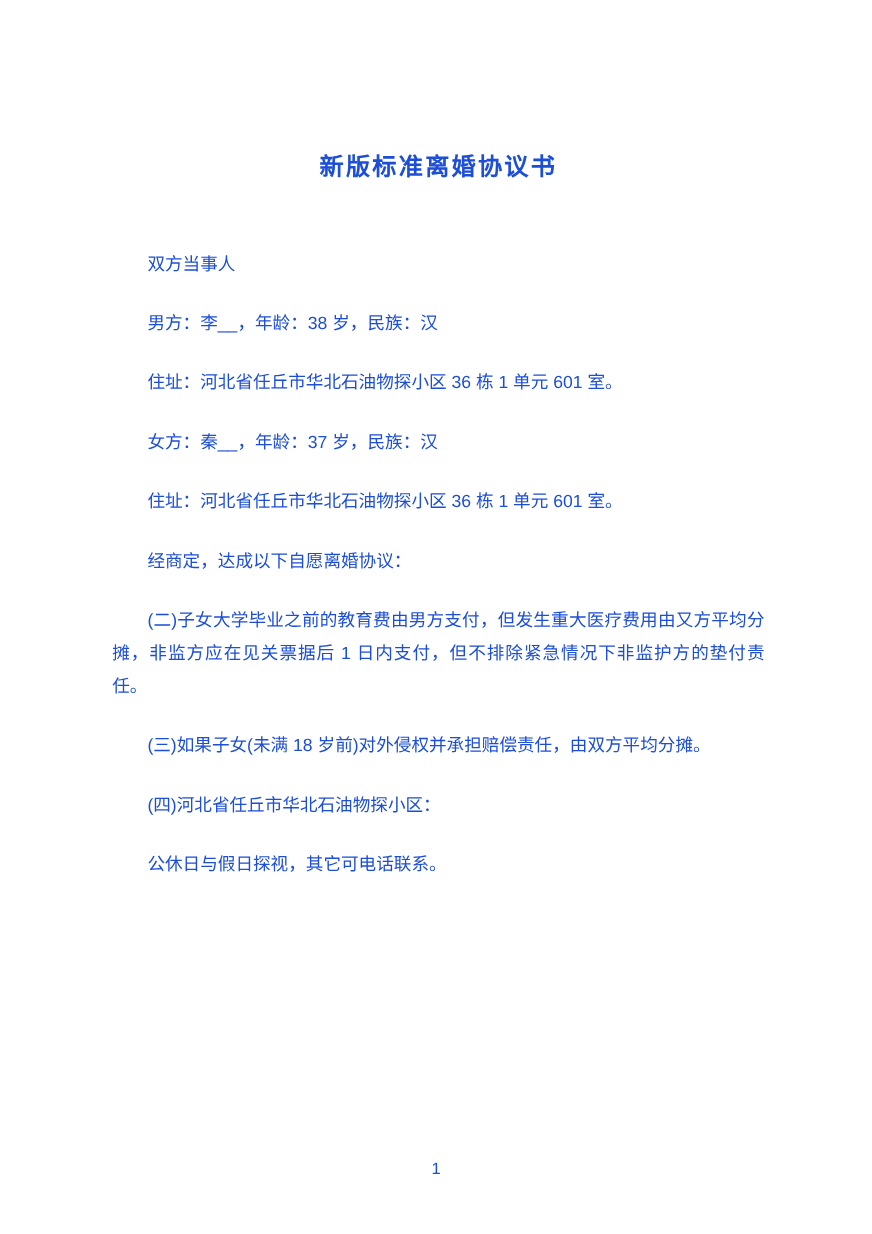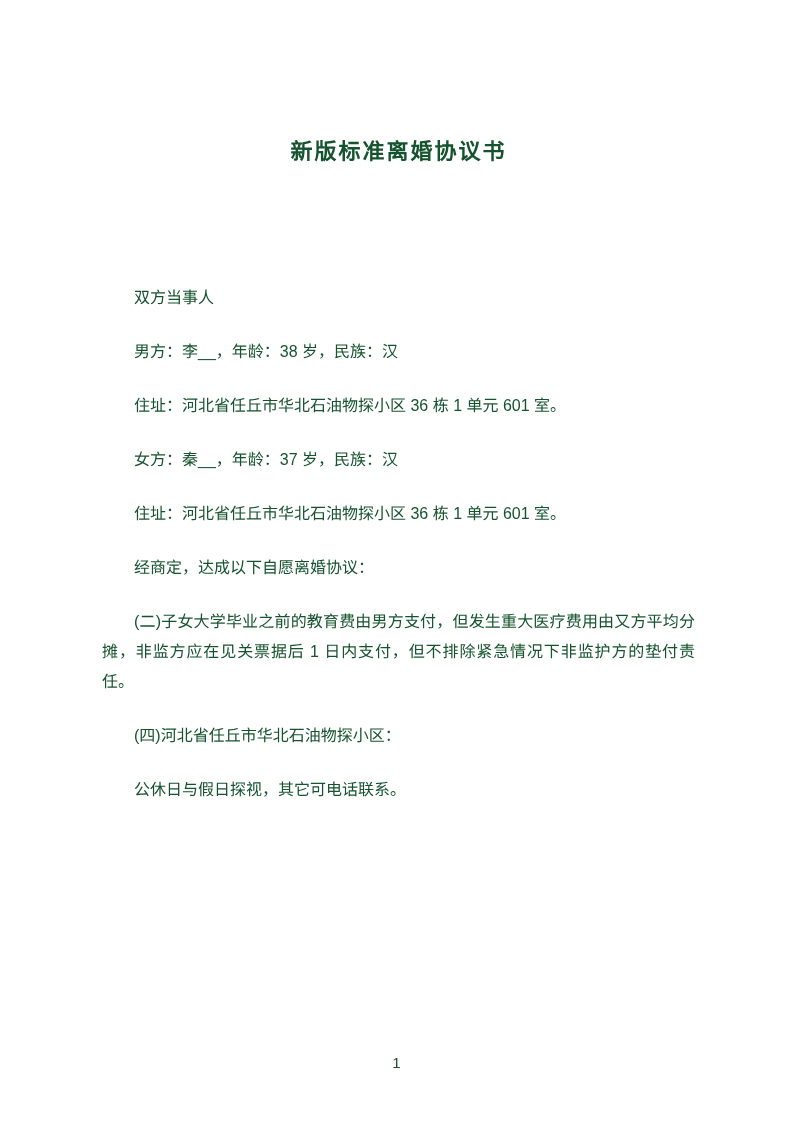--- a/index.html
+++ b/index.html
@@ -7,37 +7,37 @@
     margin: 0;
     padding: 0;
     background: #ffffff;
   }
   .page {
     position: relative;
     width: 793px;
     height: 1122px;
     margin: 0 auto;
     background: #ffffff;
-    color: #14532d;
+    color: #1d4ed8;
     font-family: "Liberation Sans", "DejaVu Sans", sans-serif;
     box-sizing: border-box;
     padding: 136px 98px 0 102px;
     overflow: hidden;
   }
   .doc-title {
     margin: 0;
     font-size: 22px;
     line-height: 32px;
     font-weight: bold;
     text-align: center;
     letter-spacing: 2px;
     white-space: nowrap;
   }
   .content {
-    margin-top: 115px;
+    margin-top: 58px;
   }
   .para {
     margin: 0 0 24px 0;
     font-size: 16px;
     line-height: 30px;
     text-indent: 32px;
     text-align: justify;
     word-break: break-all;
   }
   .page-footer {
@@ -58,19 +58,20 @@
   <h1 class="doc-title">新版标准离婚协议书</h1>
 
   <div class="content">
     <p class="para">双方当事人</p>
     <p class="para">男方：李__，年龄：38 岁，民族：汉</p>
     <p class="para">住址：河北省任丘市华北石油物探小区 36 栋 1 单元 601 室。</p>
     <p class="para">女方：秦__，年龄：37 岁，民族：汉</p>
     <p class="para">住址：河北省任丘市华北石油物探小区 36 栋 1 单元 601 室。</p>
     <p class="para">经商定，达成以下自愿离婚协议：</p>
     <p class="para">(二)子女大学毕业之前的教育费由男方支付，但发生重大医疗费用由又方平均分摊，非监方应在见关票据后 1 日内支付，但不排除紧急情况下非监护方的垫付责任。</p>
+    <p class="para">(三)如果子女(未满 18 岁前)对外侵权并承担赔偿责任，由双方平均分摊。</p>
     <p class="para">(四)河北省任丘市华北石油物探小区：</p>
     <p class="para">公休日与假日探视，其它可电话联系。</p>
   </div>
 
   <div class="page-footer">1</div>
 
 </div>
 
 </body></html>

